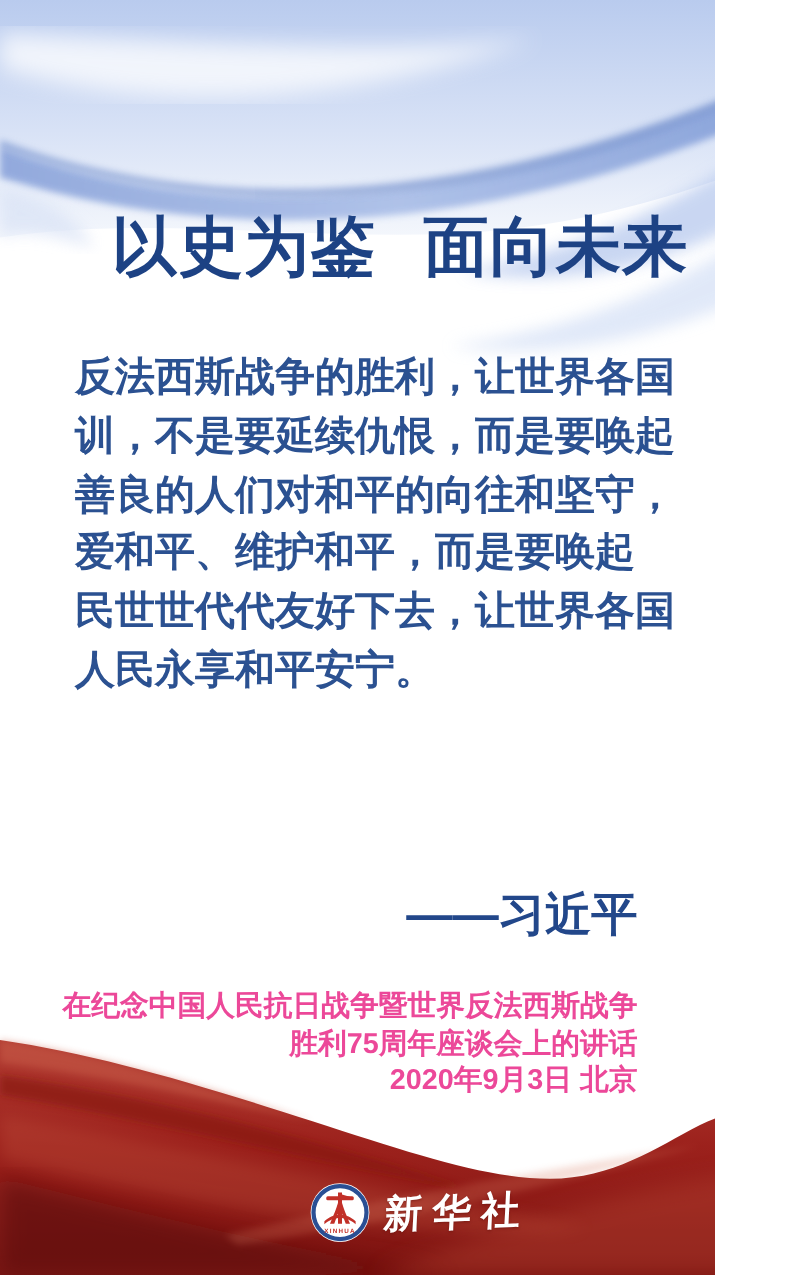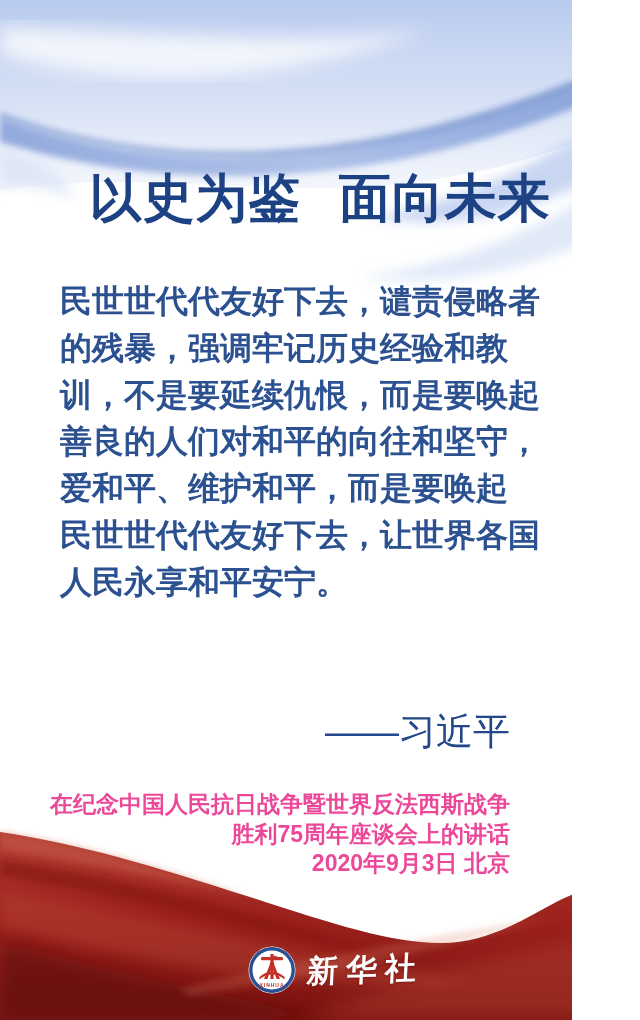--- a/index.html
+++ b/index.html
@@ -17,21 +17,21 @@
     text-align:center; font-size:52px; line-height:60px; font-weight:800;
     color:#1d4284; letter-spacing:1px; word-spacing:22px; white-space:nowrap;
   }
   .quote {
     position:absolute; top:278px; left:60px; width:532px;
     font-size:32px; line-height:46.8px; font-weight:600; color:#2b5191;
   }
   .quote-line { white-space:nowrap; }
   .attribution {
     position:absolute; top:710px; right:62px;
-    font-size:37px; line-height:44px; font-weight:400; color:#22478a;
+    font-size:37px; line-height:44px; font-weight:700; color:#22478a;
     white-space:nowrap;
   }
   .source {
     position:absolute; top:790px; right:62px; text-align:right;
     font-size:23px; line-height:29.5px; font-weight:600; color:#ec4899;
   }
   .source-line { white-space:nowrap; }
 
   .footer-brand {
     position:absolute; left:248px; top:946px;
@@ -78,22 +78,21 @@
     <path d="M0,112 C180,178 400,162 640,52 L640,58 C410,172 180,182 0,118 Z" fill="#5f7fc4" opacity="0.55" filter="url(#b3)"></path>
     <path d="M640,95 C560,152 480,198 370,217 C480,237 580,192 640,152 Z" fill="#b7c9ee" opacity="0.75" filter="url(#b6)"></path>
     <path d="M640,160 C560,222 470,262 360,277 C470,292 580,252 640,216 Z" fill="#ccdaf4" opacity="0.6" filter="url(#b6)"></path>
     <path d="M626,120 C633,200 635,270 640,345 L640,120 Z" fill="#c5d4f1" opacity="0.55" filter="url(#b3)"></path>
     <path d="M0,150 C45,162 65,178 75,198 C42,188 16,182 0,190 Z" fill="#dbe4f6" opacity="0.8" filter="url(#b6)"></path>
   </svg>
 
   <h1 class="title">以史为鉴 面向未来</h1>
 
   <div class="quote">
-    <div class="quote-line">民世世代代友好下去，谴责侵略者</div>
-    <div class="quote-line">的残暴，强调牢记历史经验和教</div>
+    <div class="quote-line">反法西斯战争的胜利，让世界各国</div>
     <div class="quote-line">训，不是要延续仇恨，而是要唤起</div>
     <div class="quote-line">善良的人们对和平的向往和坚守，</div>
     <div class="quote-line">爱和平、维护和平，而是要唤起</div>
     <div class="quote-line">民世世代代友好下去，让世界各国</div>
     <div class="quote-line">人民永享和平安宁。</div>
   </div>
 
   <div class="attribution">——习近平</div>
 
   <div class="source">

